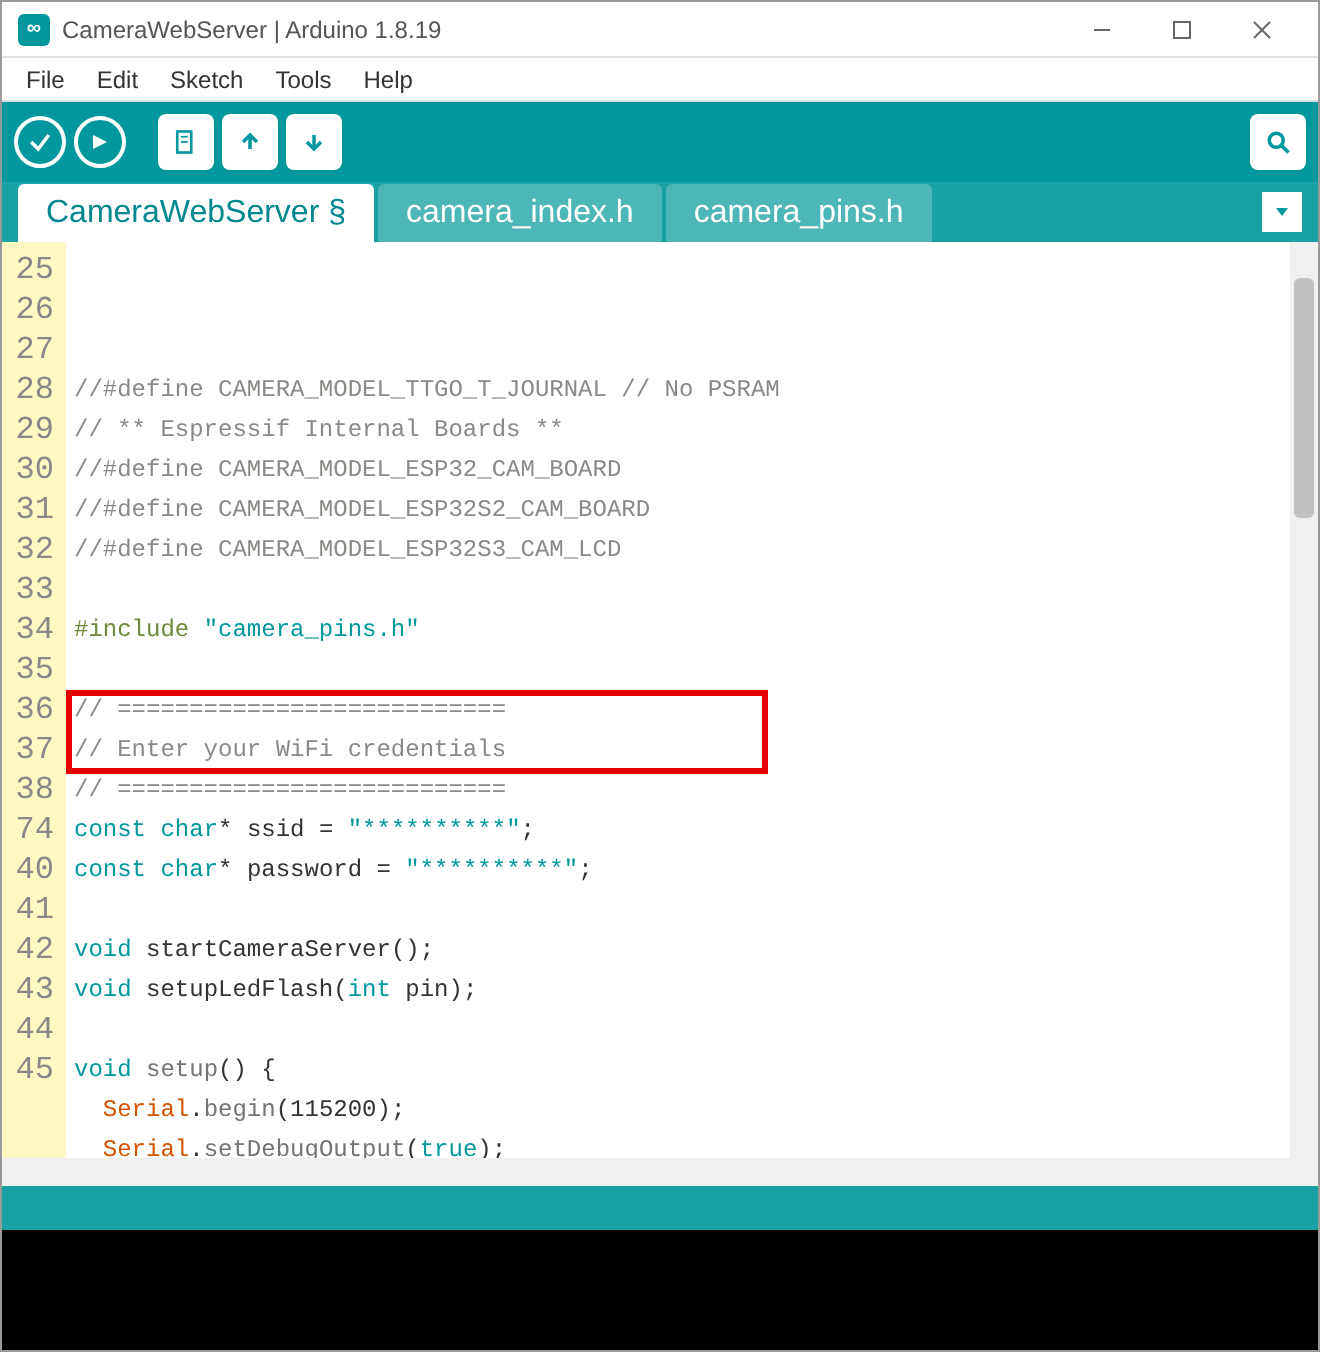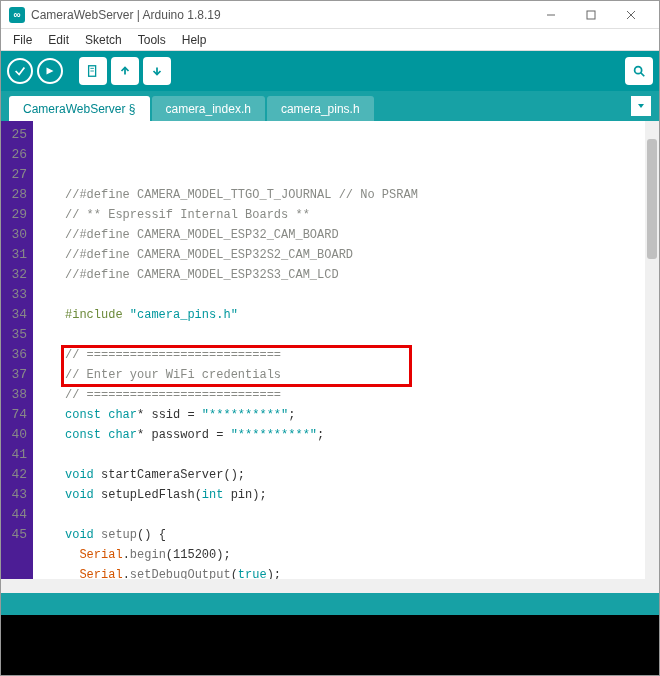--- a/index.html
+++ b/index.html
@@ -84,21 +84,21 @@
     background: #17a1a5;
     display: flex;
     align-items: flex-end;
     padding: 0 8px;
     gap: 2px;
   }
   .tabbar .tab {
     padding: 6px 14px 5px 14px;
     background: #4db6b8;
     color: #fff;
-    font-size: 12px;
+    font-size: 16px;
     border-radius: 3px 3px 0 0;
     cursor: pointer;
   }
   .tabbar .tab.active {
     background: #fff;
     color: #00878f;
   }
   .tabbar .tab-spacer { flex: 1; }
   .tabbar .tab-menu {
     width: 20px; height: 20px;
@@ -110,39 +110,38 @@
   }
   
   .editor-wrap {
     height: 458px;
     display: flex;
     background: #fff;
     position: relative;
   }
   .gutter {
     width: 32px;
-    background: #4c1d95;
+    background: #fef9c3;
     text-align: right;
     padding: 4px 6px 4px 0;
     color: #888;
     font-family: "Consolas", "Courier New", monospace;
-    font-size: 13px;
+    font-size: 16px;
     line-height: 20px;
     user-select: none;
   }
   .code {
     flex: 1;
     padding: 4px 0;
     font-family: "Consolas", "Courier New", monospace;
     font-size: 12px;
     line-height: 20px;
     white-space: pre;
     overflow: hidden;
     position: relative;
-    margin-left: 28px;
   }
   .code-line { height: 20px; padding-left: 4px; position: relative; }
   .c-comment { color: #888a85; }
   .c-pre { color: #6c8a3a; }
   .c-str { color: #00979d; }
   .c-kw { color: #00979d; }
   .c-type { color: #d35400; }
   .c-num { color: #333; font-family: Liberation Mono, monospace; }
   .c-func { color: #737373; }
   .c-ident { color: #333; }

